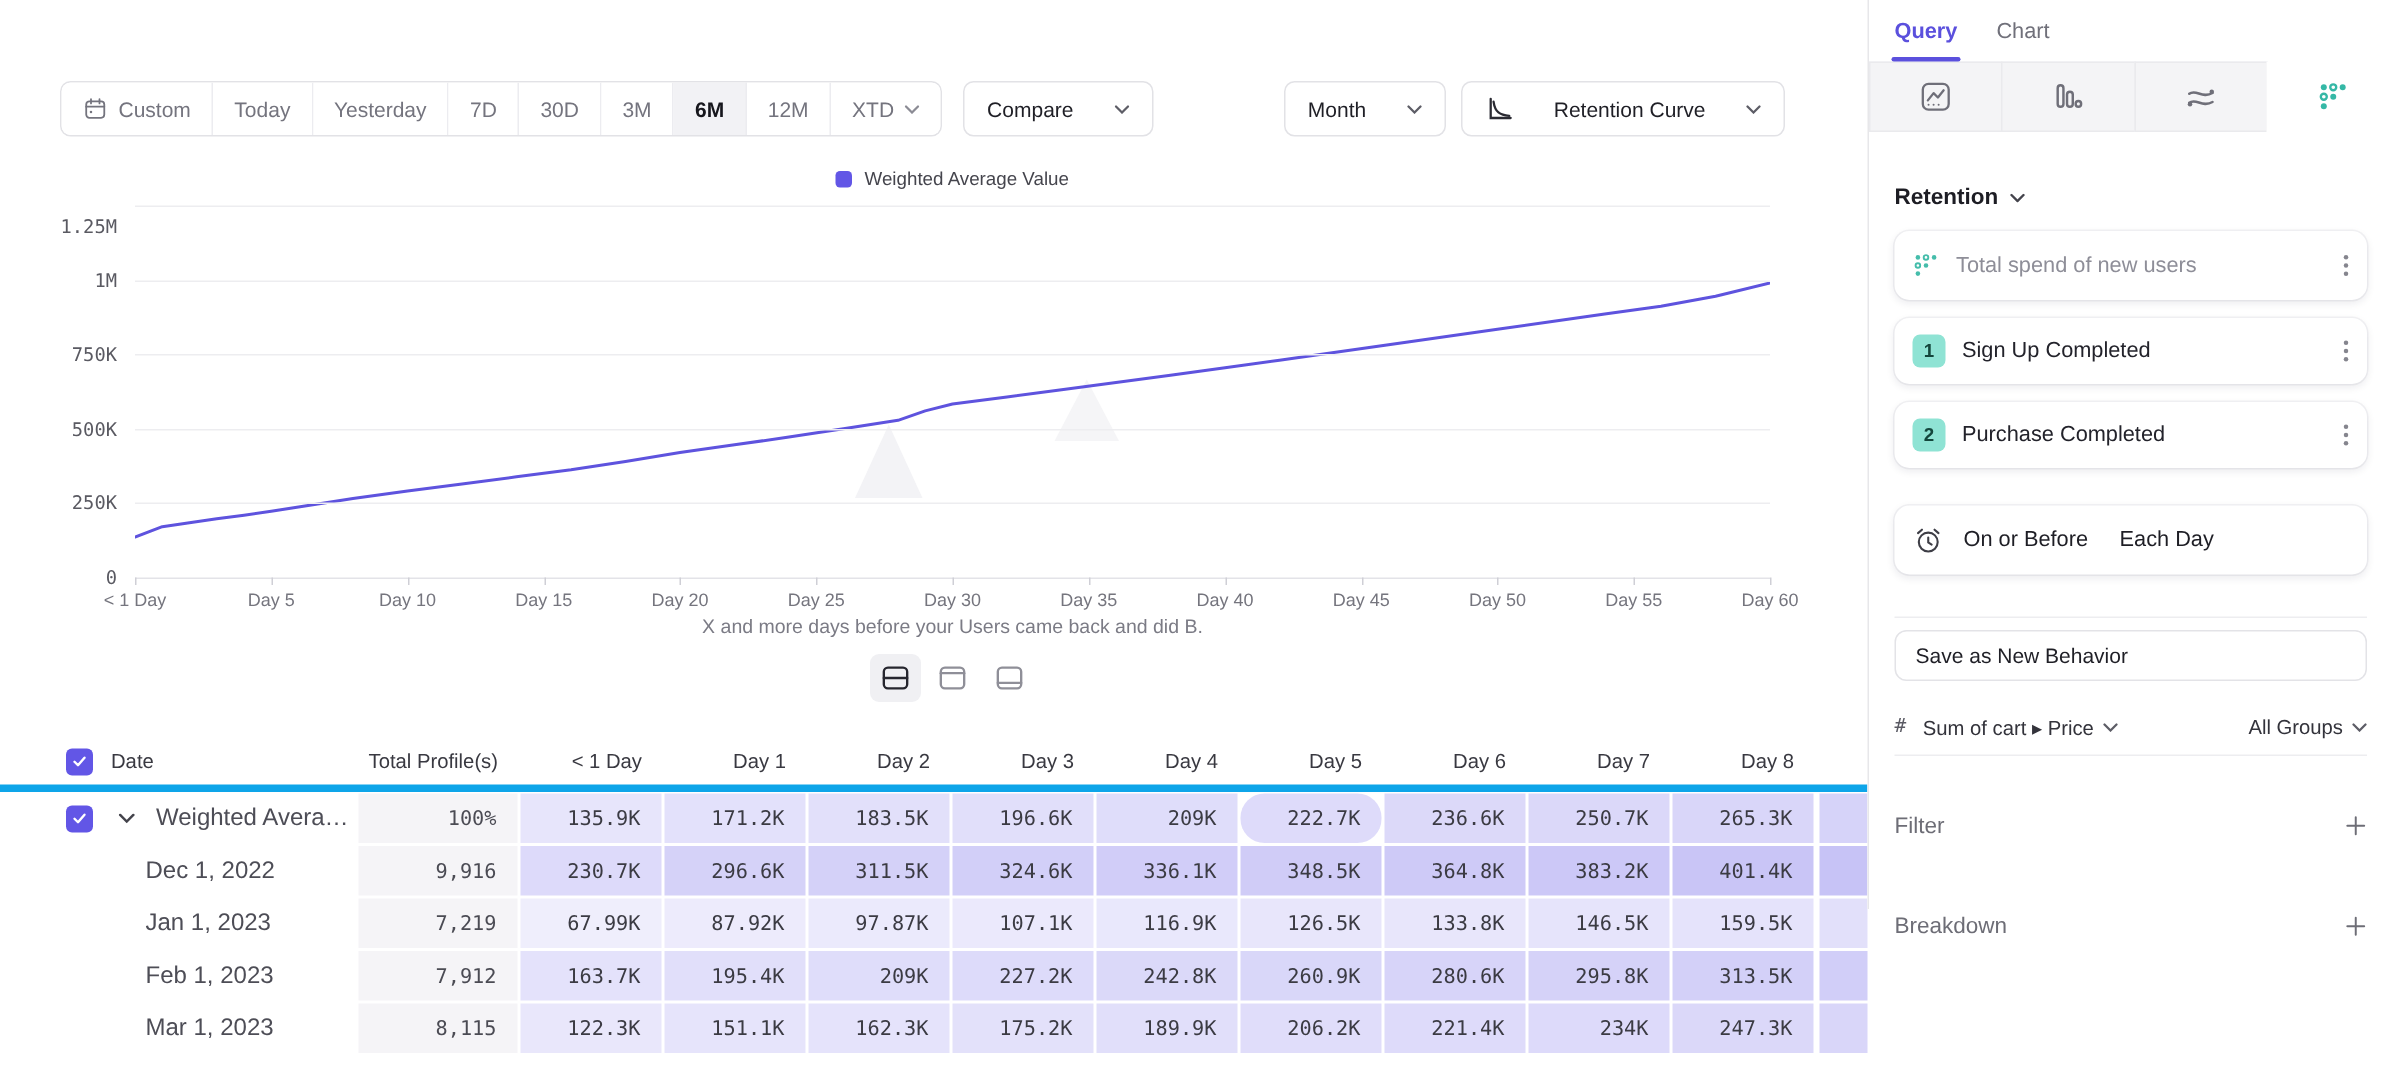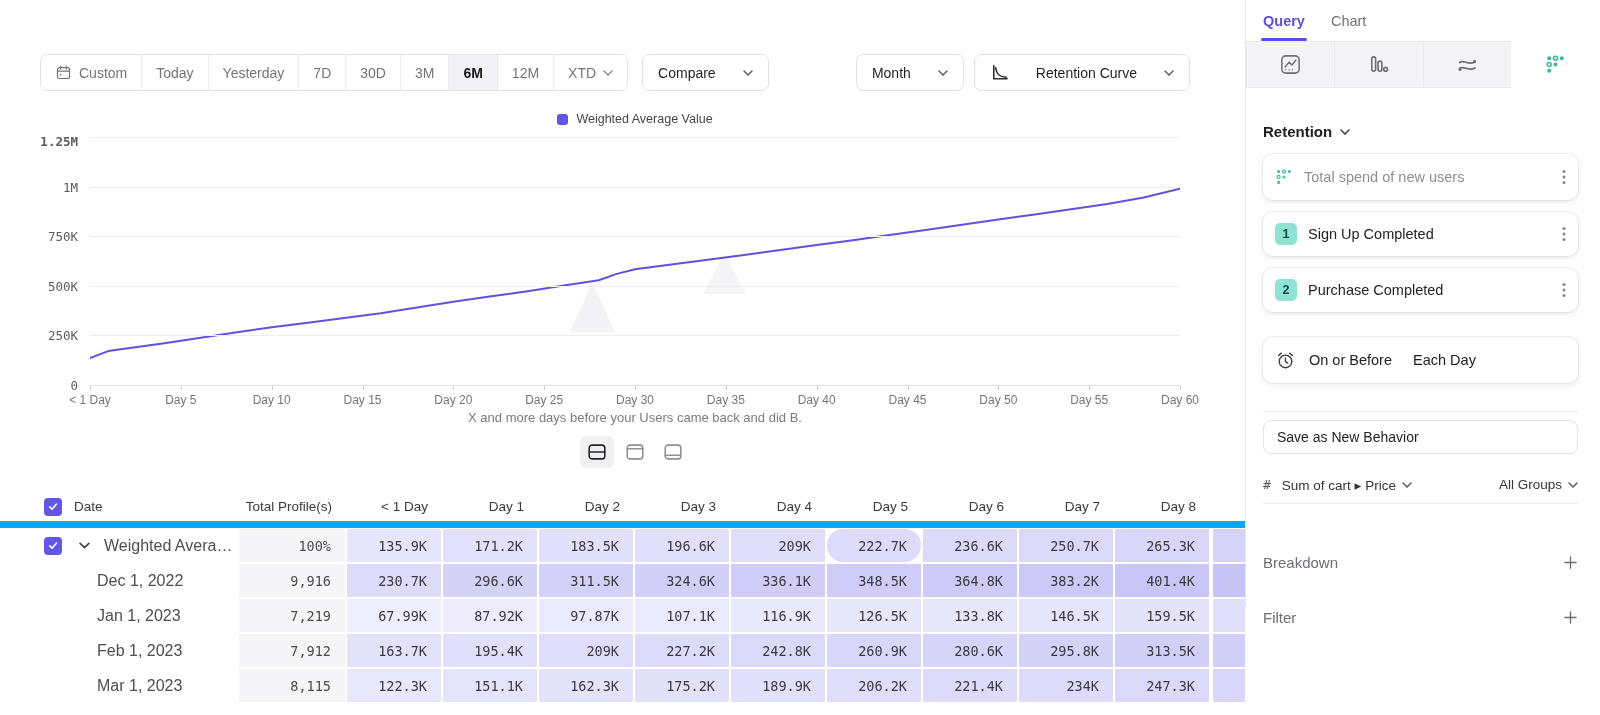--- a/index.html
+++ b/index.html
@@ -36,21 +36,21 @@
   
   .toggles { position:absolute; top:436px; left:90px; width:1090px; display:flex; justify-content:center; gap:4px; }
   .toggle { width:34px; height:32px; display:flex; align-items:center; justify-content:center; border:none; background:transparent; border-radius:6px; cursor:pointer; }
   .toggle.active { background:#f0f0f3; }
   .toggle svg { stroke:#8f8f98; }
   .toggle.active svg { stroke:#26262e; }
 
   
   .tbl { position:absolute; top:492px; left:0; width:1245px; }
   .trow { display:grid; grid-template-columns:238px 108px repeat(9,96px) 35px; height:35px; }
-  .trow.thead { height:36px; border-bottom:7px solid #0ea5e9; }
+  .trow.thead { height:36px; border-bottom:5px solid #0ea5e9; }
   .th { display:flex; align-items:center; justify-content:flex-end; padding-right:14px; font-size:13.5px; color:#393941; font-weight:500; }
   .th.first { justify-content:flex-start; padding-left:44px; gap:12px; }
   .td-date { display:flex; align-items:center; gap:10px; padding-left:44px; font-size:16px; color:#4d4d56; white-space:nowrap; overflow:hidden;text-align:center; }
   .td-date.plain { padding-left:97px; }
   .td-date .lbl { overflow:hidden; text-overflow:ellipsis; }
   .td-total { margin:1px; background:#f5f4f7; display:flex; align-items:center; justify-content:flex-end; padding-right:14px; font-size:13.5px; color:#4b4b54; font-family:"DejaVu Sans Mono",monospace; }
   .td-val { margin:1px; display:flex; align-items:center; justify-content:flex-end; padding-right:14px; font-size:13.5px; color:#3b3b43; font-family:"DejaVu Sans Mono",monospace; }
   .td-part { margin:1px 0 1px 3px; }
   .cb { width:18px; height:18px; border-radius:4px; background:#6256e6; display:flex; align-items:center; justify-content:center; flex:none; cursor:pointer; }
 
@@ -163,21 +163,21 @@
       <span class="swatch" id="legendSwatch" style="background: rgb(98, 86, 230);"></span>
       <span>Weighted Average Value</span>
     </div>
 
     <div id="ylabels">
         <div style="top: 248px;">0</div>
         <div style="top: 198.4px;">250K</div>
         <div style="top: 148.8px;">500K</div>
         <div style="top: 99.2px;">750K</div>
         <div style="top: 49.6px;">1M</div>
-        <div style="top: 4px; font-weight: bold;">1.25M</div>
+        <div style="top: 14px;">1.25M</div>
       </div>
     <div id="plot">
       <svg id="lineSvg" width="1090" height="248" viewBox="0 0 1090 248">
         <polygon points="480,195 525,195 502.5,146" fill="#f3f3f6"></polygon>
         <polygon points="613,157 656,157 634.5,116" fill="#f5f5f7"></polygon>
         <polyline id="seriesLine" fill="none" stroke-width="2" stroke-linejoin="round" stroke-linecap="round" points="0.0,221.0 18.2,214.1 36.3,211.5 54.5,208.9 72.7,206.5 90.8,203.8 109.0,201.0 127.2,198.2 145.3,195.4 181.7,190.3 218.0,185.7 254.3,180.9 290.7,176.2 327.0,170.6 363.3,164.7 399.7,159.5 436.0,154.4 472.3,148.8 508.7,143.2 526.8,136.9 545.0,132.3 581.3,127.6 617.7,122.8 654.0,118.0 690.3,113.1 726.7,108.1 763.0,103.2 799.3,98.0 835.7,92.9 872.0,87.7 908.3,82.5 944.7,77.4 981.0,72.2 1017.3,67.1 1053.7,60.5 1090.0,51.6" stroke="#5e53de"></polyline>
       </svg>
     <div class="gridline" style="top: 198.4px;"></div>
         <div class="gridline" style="top: 148.8px;"></div>
         <div class="gridline" style="top: 99.2px;"></div>
@@ -471,28 +471,28 @@
             </svg>
         </span>
         <span class="grp">
           <span>All Groups</span>
           <svg width="10" height="6" viewBox="0 0 10 6">
               <path d="M1 1l4 4 4-4" fill="none" stroke="#5d5d66" stroke-width="1.5" stroke-linecap="round"></path>
             </svg>
         </span>
       </div>
 
+      <div class="addrow filter">
+        <span>Filter</span>
+        <svg width="15" height="15" viewBox="0 0 16 16">
+            <path d="M8 2v12M2 8h12" stroke="#6d6d76" stroke-width="1.4" stroke-linecap="round"></path>
+          </svg>
+      </div>
       <div class="addrow breakdown">
         <span>Breakdown</span>
         <svg width="15" height="15" viewBox="0 0 16 16">
             <path d="M8 2v12M2 8h12" stroke="#6d6d76" stroke-width="1.4" stroke-linecap="round"></path>
           </svg>
       </div>
-      <div class="addrow filter">
-        <span>Filter</span>
-        <svg width="15" height="15" viewBox="0 0 16 16">
-            <path d="M8 2v12M2 8h12" stroke="#6d6d76" stroke-width="1.4" stroke-linecap="round"></path>
-          </svg>
-      </div>
 
     </div>
   </aside>
 </div>
 
 </body></html>

